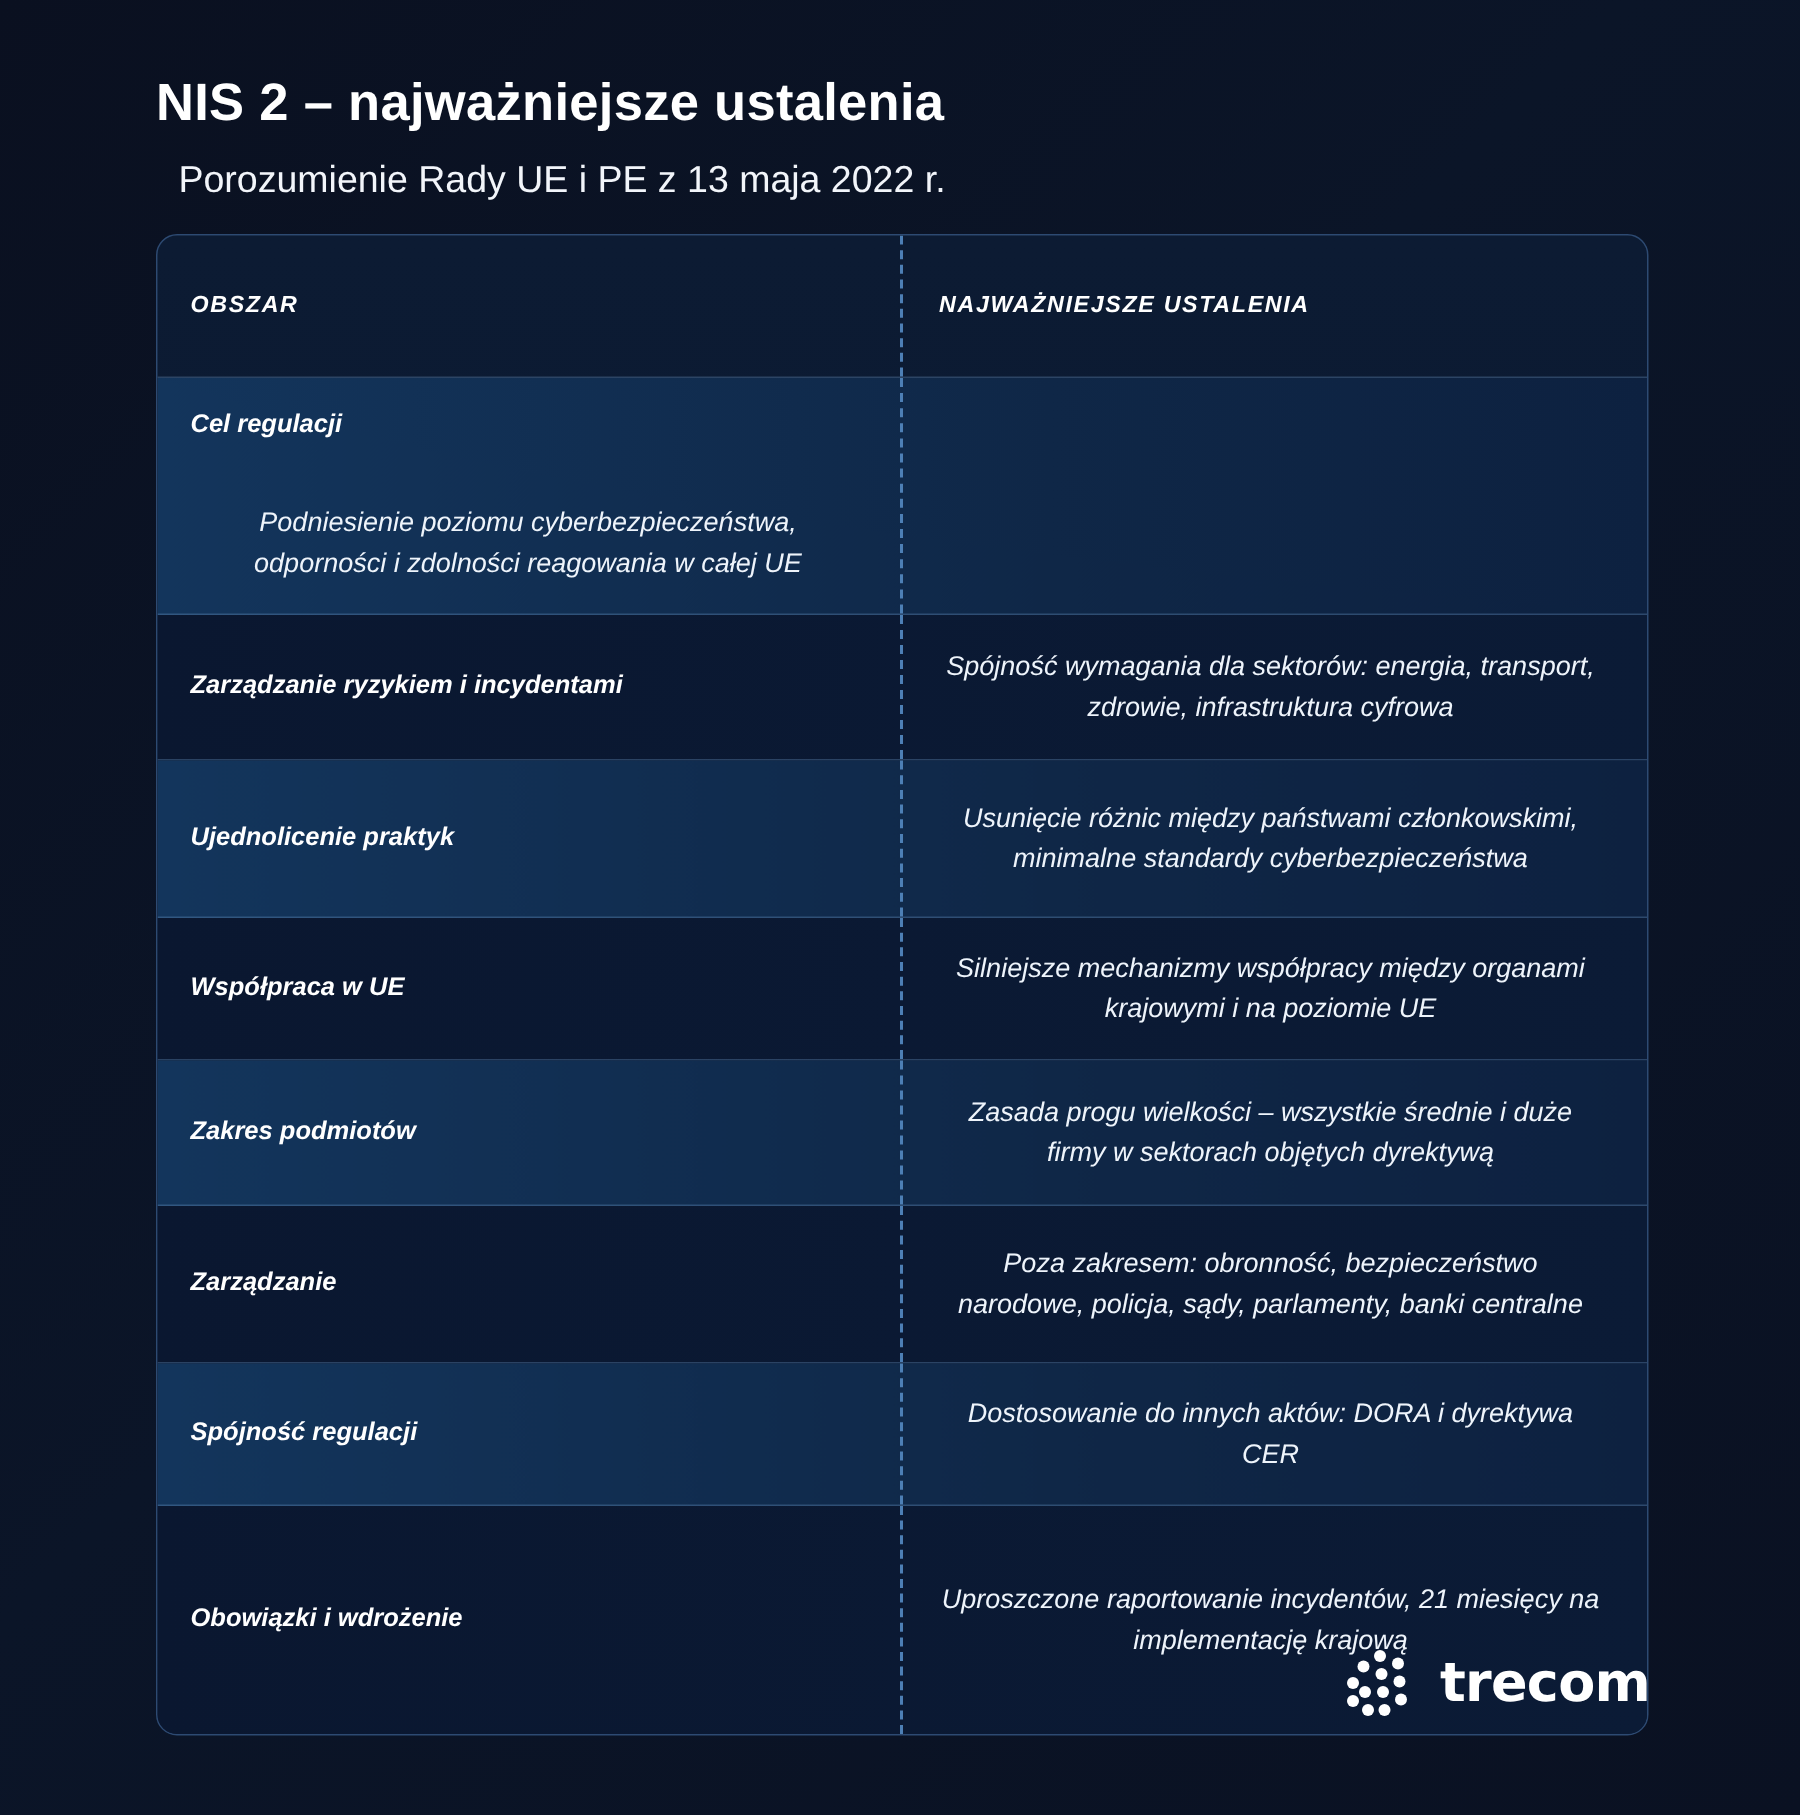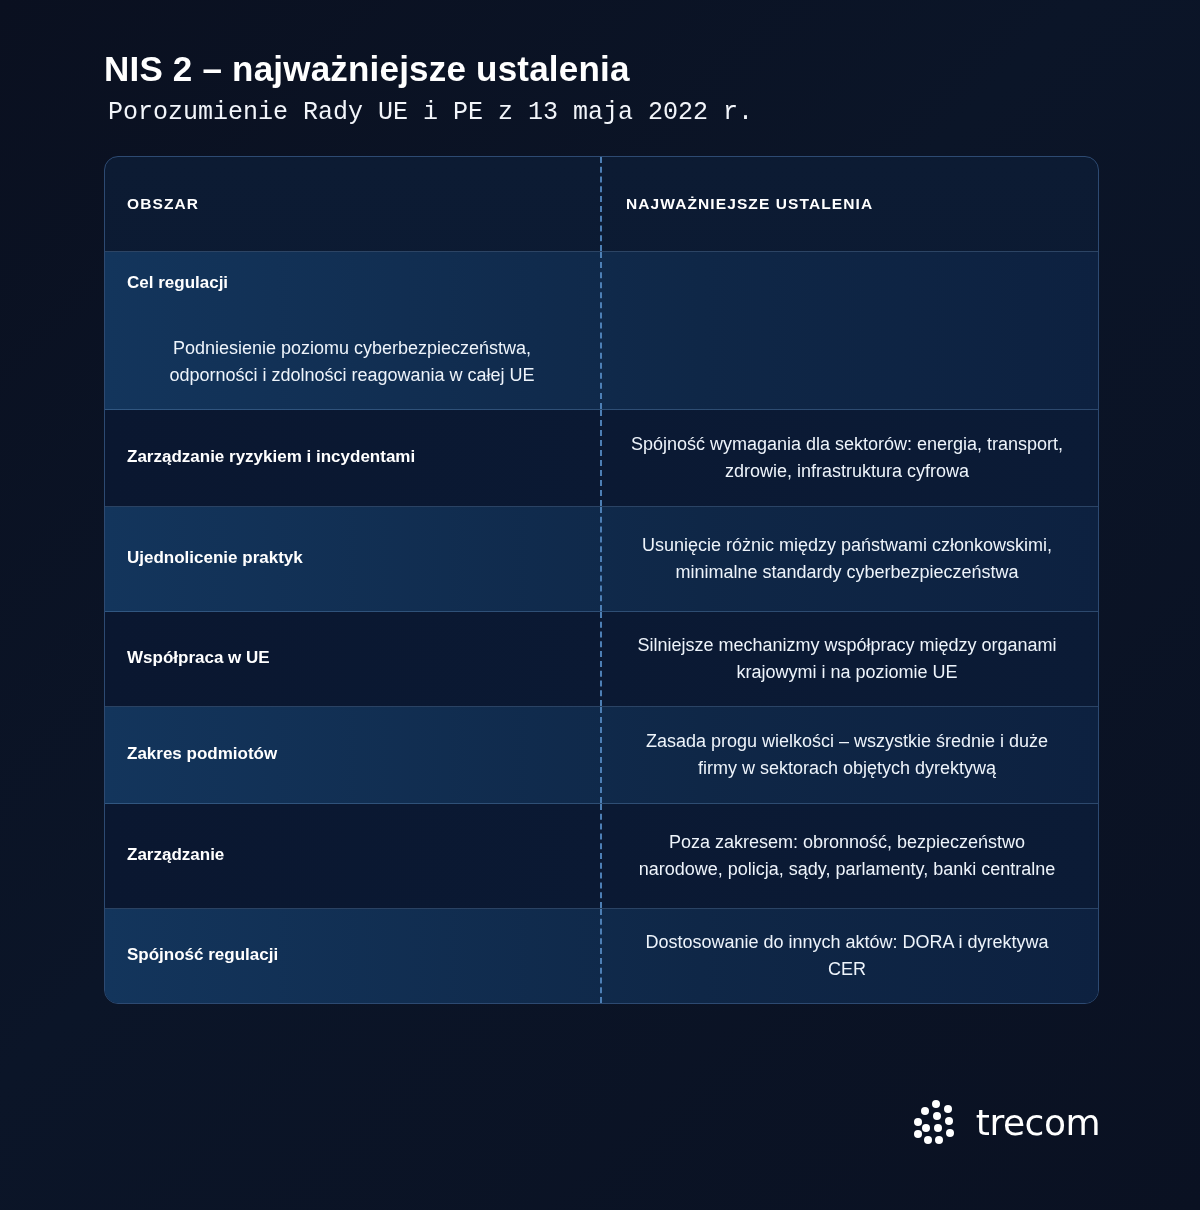--- a/index.html
+++ b/index.html
@@ -33,41 +33,41 @@
     font-weight: bold;
     letter-spacing: 0.2px;
     color: #ffffff;
     margin: 0 0 8px 0;
     line-height: 1.2;
   }
   .subtitle {
     font-size: 25px;
     font-weight: normal;
     color: #f2f5fa;
-    margin: 4px;
+    margin: 15px;
     line-height: 1.2;
-    font-family: Liberation Mono, monospace;
   }
 
   .table-wrap {
     position: absolute;
     left: 104px;
     top: 156px;
     width: 993px;
     border: 1px solid #2d4a72;
     border-radius: 14px;
     overflow: hidden;
     background: linear-gradient(180deg, #0c1b33 0%, #0a1730 100%);
   }
 
   .row {
     display: flex;
     align-items: stretch;
     position: relative;
     border-bottom: 1px solid rgba(120, 165, 215, 0.30);
+    font-style: italic;
   }
   .row:last-child {
     border-bottom: none;
   }
 
   
   .row::after {
     content: "";
     position: absolute;
     left: 495px;
@@ -154,21 +154,21 @@
   }
   .logo-mark span {
     position: absolute;
     width: 8px;
     height: 8px;
     border-radius: 50%;
     background: #ffffff;
   }
   .logo-text {
     font-size: 36px;
-    font-weight: normal;
+    font-weight: bold;
     letter-spacing: -0.5px;
     color: #ffffff;
     font-family: "DejaVu Sans", sans-serif;
   }
 </style>
 </head>
 <body>
 
 <div class="page">
 
@@ -244,20 +244,28 @@
 
     <div class="row band-light r-spoj">
       <div class="col-area">
         <span class="area-label">Spójność regulacji</span>
       </div>
       <div class="col-detail">
         <span class="detail-text">Dostosowanie do innych aktów: DORA i dyrektywa CER</span>
       </div>
     </div>
 
+    <div class="row band-dark r-obow">
+      <div class="col-area">
+        <span class="area-label">Obowiązki i wdrożenie</span>
+      </div>
+      <div class="col-detail">
+        <span class="detail-text">Uproszczone raportowanie incydentów, 21 miesięcy na implementację krajową</span>
+      </div>
+    </div>
 
   </div>
 
   <div class="footer-logo">
     <div class="logo-mark">
       <span style="left:18px; top:0px;"></span>
       <span style="left:30px; top:5px;"></span>
       <span style="left:7px; top:7px;"></span>
       <span style="left:19px; top:12px;"></span>
       <span style="left:31px; top:17px;"></span>

